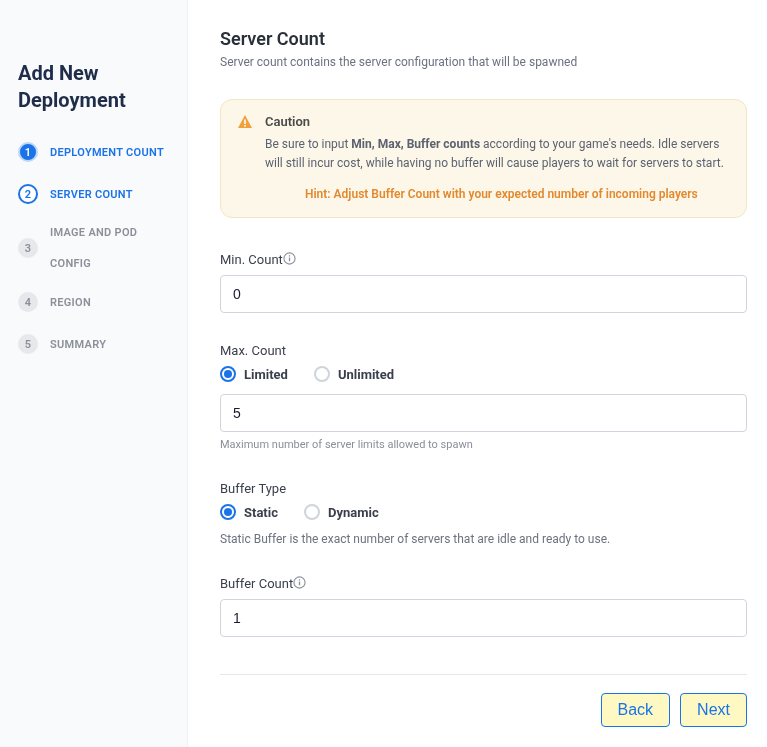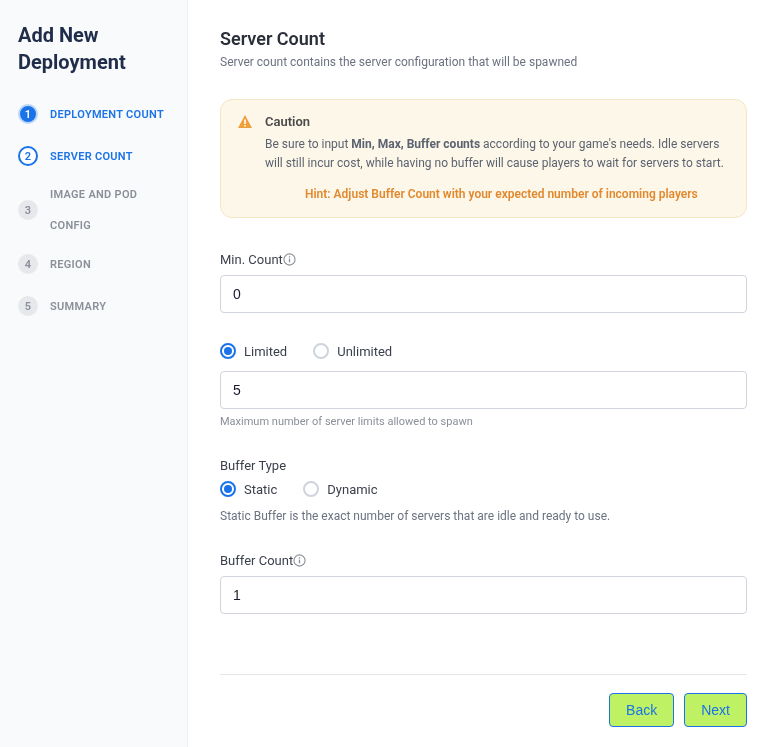--- a/index.html
+++ b/index.html
@@ -1,21 +1,21 @@
 <!DOCTYPE html>
 <html><head>
   <meta charset="utf-8">
   <style>
     * { box-sizing: border-box; margin: 0; padding: 0; }
     body { font-family: -apple-system, BlinkMacSystemFont, "Segoe UI", Roboto, sans-serif; color: #1a1a2e; background: #fff; }
     .app { display: flex; width: 767px; height: 747px; }
 
     
     .sidebar { width: 188px; background: #f9fafb; padding: 22px 16px 0 18px; border-right: 1px solid #eef0f3; }
-    .sidebar h1 { font-size: 20px; font-weight: 700; color: #1f2d4a; line-height: 1.35; margin-bottom: 28px; }
+    .sidebar h1 { font-size: 20px; font-weight: 700; color: #1f2d4a; line-height: 1.35; margin-bottom: 28px; margin-top: 38px; }
     .steps { display: flex; flex-direction: column; gap: 22px; }
     .step { display: flex; align-items: center; gap: 12px; }
     .step-circle { width: 20px; height: 20px; border-radius: 50%; display: flex; align-items: center; justify-content: center; font-size: 11px; font-weight: 600; flex-shrink: 0; }
     .step-circle.done { background: #1a73e8; border: 2px solid #bcd6f8; color: #fff; }
     .step-circle.active { background: #fff; border: 2px solid #1a73e8; color: #1a73e8; }
     .step-circle.pending { background: #e6e8ec; color: #8a8f99; }
     .step-label { font-size: 11px; font-weight: 600; letter-spacing: 0.3px; }
     .step-label.done, .step-label.active { color: #1a73e8; }
     .step-label.pending { color: #8a8f99; }
     .step-multi { display: flex; flex-direction: column; gap: 18px; }
@@ -25,35 +25,35 @@
     .main h2 { font-size: 18px; font-weight: 600; color: #2a2f3a; margin-bottom: 6px; }
     .subtitle { font-size: 12px; color: #6b7280; margin-bottom: 30px; }
 
     .caution { background: #fdf7e9; border: 1px solid #f3e6c4; border-radius: 12px; padding: 14px 16px 16px 44px; position: relative; margin-bottom: 34px; }
     .caution-icon { position: absolute; left: 16px; top: 14px; }
     .caution-title { font-size: 13px; font-weight: 600; color: #4a4a4a; margin-bottom: 6px; }
     .caution-body { font-size: 12px; color: #5c6370; line-height: 1.6; margin-bottom: 14px; }
     .caution-hint { font-size: 12px; font-weight: 600; color: #e2892e; padding-left: 40px; }
 
     .field { margin-bottom: 30px; }
-    .field-label { font-size: 13px; color: #3a3f4c; margin-bottom: 8px; display: flex; align-items: center; }
+    .field-label { font-size: 13px; color: #3a3f4c; margin-bottom: 8px; display: flex; }
     .field-label .info-icon svg { display: block; }
     .text-input { width: 100%; height: 38px; border: 1px solid #d0d5dd; border-radius: 4px; padding: 0 12px; font-size: 14px; color: #1a1a2e; outline: none; }
     .helper { font-size: 11px; color: #8a8f99; margin-top: 6px; }
     .desc { font-size: 12px; color: #6b7280; margin-top: 10px; }
 
     .radio-row { display: flex; gap: 26px; margin-bottom: 12px; }
-    .radio { display: flex; align-items: flex-end; gap: 8px; cursor: pointer; }
+    .radio { display: flex; align-items: flex-end; gap: 8px; cursor: pointer; font-weight: bold; }
     .radio-circle { width: 16px; height: 16px; border-radius: 50%; border: 2px solid #cfd4dc; position: relative; flex-shrink: 0; }
     .radio-circle.checked { border-color: #1a73e8; }
     .radio-circle.checked::after { content: ""; position: absolute; width: 8px; height: 8px; background: #1a73e8; border-radius: 50%; top: 2px; left: 2px; }
     .radio-label { font-size: 13px; color: #3a3f4c; }
 
     .footer { margin-top: auto; border-top: 1px solid #e5e7eb; padding-top: 18px; display: flex; justify-content: flex-end; gap: 10px; }
-    .btn { height: 34px; padding: 0 16px; border-radius: 4px; font-size: 14px; font-weight: 500; cursor: pointer; border: 1px solid #1a73e8; background: #bef264; color: #1a73e8; }
+    .btn { height: 34px; padding: 0 16px; border-radius: 4px; font-size: 16px; font-weight: 500; cursor: pointer; border: 1px solid #1a73e8; background: #fef9c3; color: #1a73e8; }
   </style>
 </head>
 <body>
 
 <div class="app">
 
   <aside class="sidebar">
     <h1>Add New Deployment</h1>
     <div class="steps">
       <div class="step">
@@ -109,20 +109,23 @@
               <circle cx="7" cy="7" r="6" fill="none" stroke="#8a8f99" stroke-width="1.2"></circle>
               <rect x="6.3" y="6" width="1.4" height="4" fill="#8a8f99"></rect>
               <rect x="6.3" y="3.5" width="1.4" height="1.4" fill="#8a8f99"></rect>
             </svg>
         </span>
       </div>
       <input class="text-input" value="0" style="">
     </div>
 
     <div class="field">
+      <div class="field-label">
+        <span>Max. Count</span>
+      </div>
       <div class="radio-row">
         <label class="radio">
           <span class="radio-circle checked"></span>
           <span class="radio-label">Limited</span>
         </label>
         <label class="radio">
           <span class="radio-circle"></span>
           <span class="radio-label">Unlimited</span>
         </label>
       </div>

